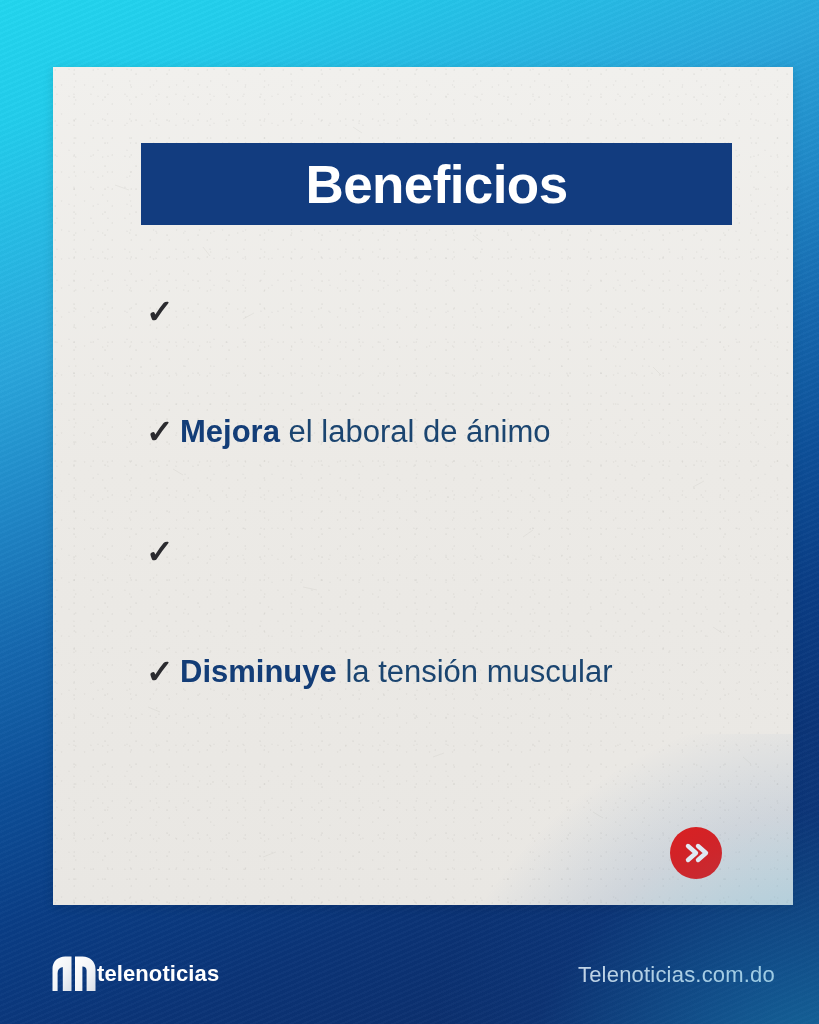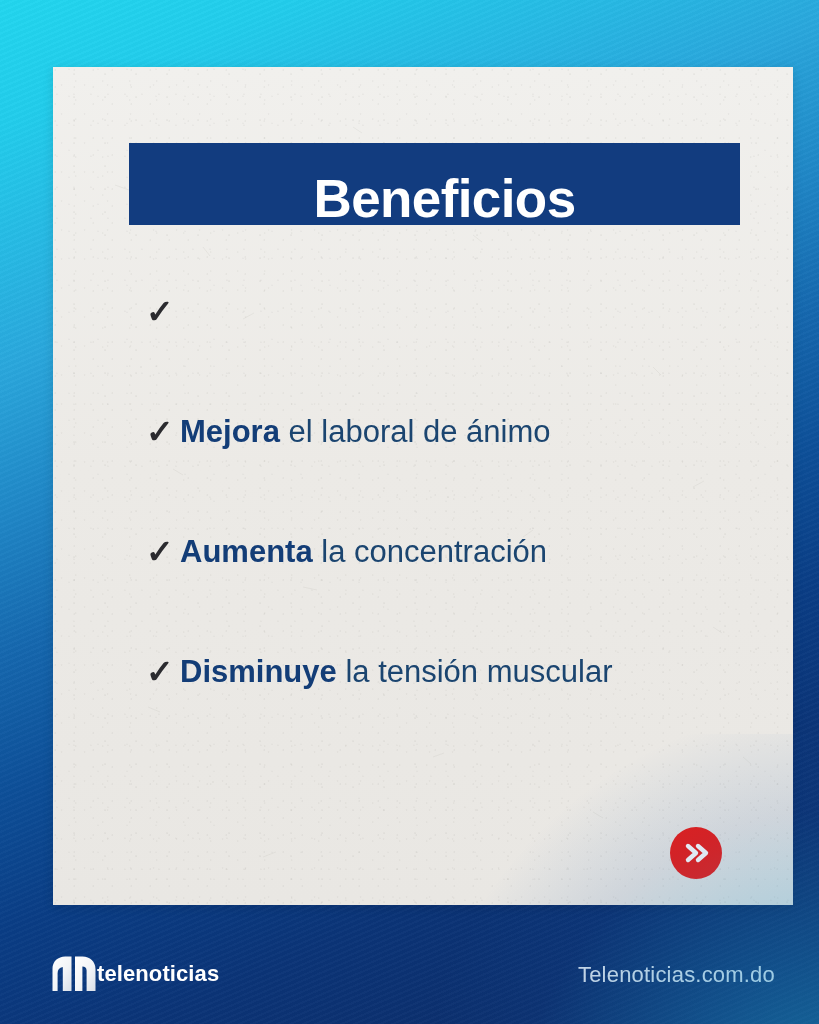--- a/index.html
+++ b/index.html
@@ -85,29 +85,28 @@
   .card .fibres {
     position: absolute;
     inset: 0;
     opacity: 0.5;
     pointer-events: none;
   }
 
   
   .title-banner {
     position: absolute;
-    left: 76px;
+    left: 88px;
     top: 76px;
     width: 591px;
     height: 82px;
     background: #123c7f;
     display: flex;
-    align-items: flex-end;
+    align-items: center;
     justify-content: center;
-    padding-left: 20px;
   }
   .title-banner .title-text {
     color: #ffffff;
     font-size: 53px;
     font-weight: 700;
     letter-spacing: -0.6px;
     line-height: 1;
     white-space: nowrap;
   }
 
@@ -256,21 +255,20 @@
         <span class="check-icon">✓</span>
       </div>
 
       <div class="benefit-row">
         <span class="check-icon">✓</span>
         <span class="benefit-text"><span class="lead">Mejora</span><span class="rest"> el laboral de ánimo</span></span>
       </div>
 
       <div class="benefit-row">
         <span class="check-icon">✓</span>
-        <span class="benefit-text"><span class="lead">Aumenta</span><span class="rest"> la concentración</span></span>
       </div>
 
       <div class="benefit-row">
         <span class="check-icon">✓</span>
         <span class="benefit-text"><span class="lead">Disminuye</span><span class="rest"> la tensión muscular</span></span>
       </div>
 
     </div>
 
     <button class="next-button" aria-label="next">

